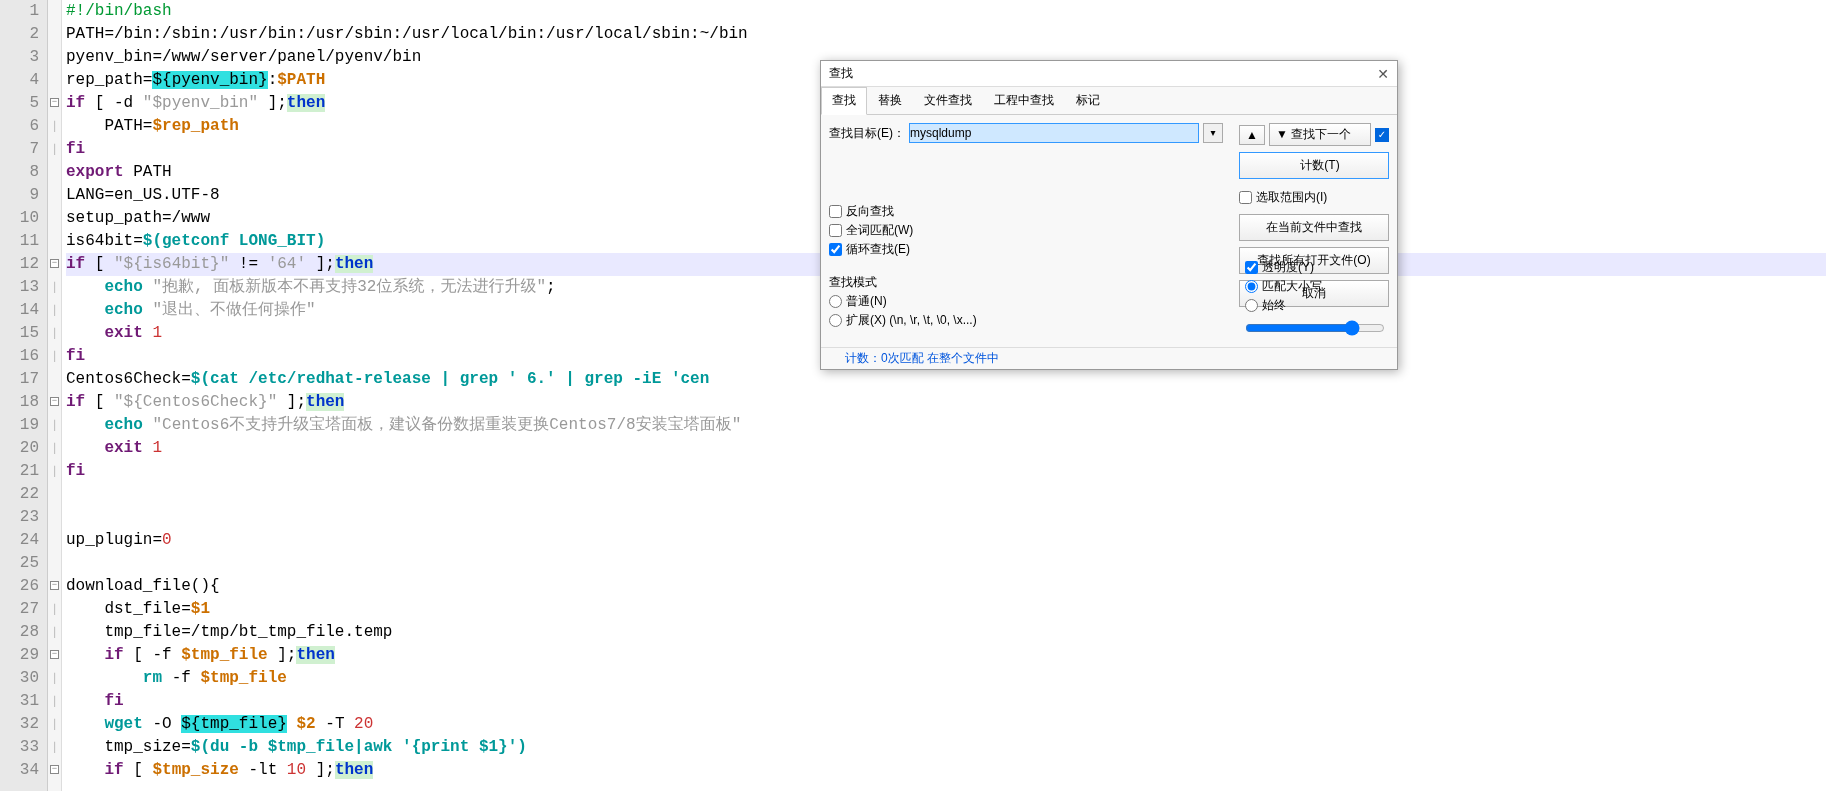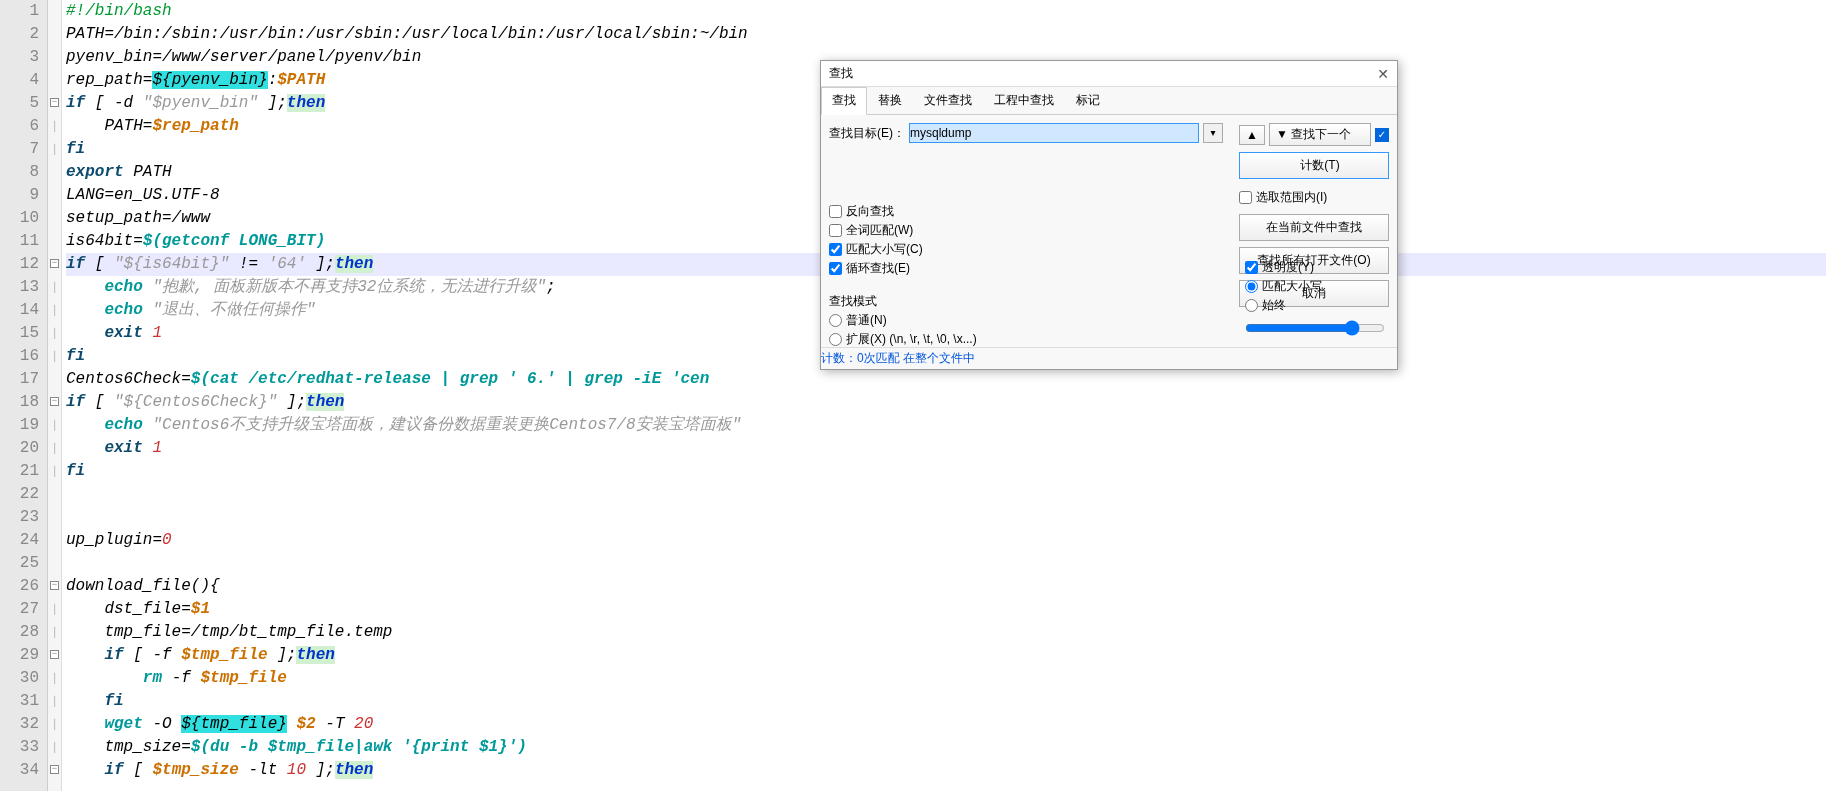--- a/index.html
+++ b/index.html
@@ -53,26 +53,25 @@
   background: #fff;
 }
 .fold-col .vline {
   color: #aaa;
   font-size: 10px;
 }
 .code {
   flex: 1;
   padding-left: 4px;
   white-space: pre;
-  font-style: italic;
 }
 .code .line { height: 23px; line-height: 23px; }
 .code .line.current { background: #e9e9ff; }
 .c-comment { color: #009933; }
-.c-keyword { color: #0c4a6e; font-weight: bold; }
+.c-keyword { color: #701a75; font-weight: bold; }
 .c-keyword-hl { color: #0033cc; font-weight: bold; background: #d0f0d0; }
 .c-string { color: #999; }
 .c-var { color: #cc7000; font-weight: bold; margin-top: 8px; }
 .c-var-hl { color: #000; background: #30e0e0; }
 .c-num { color: #cc3333; }
 .c-cmd { color: #009999; font-weight: bold; }
 .c-black { color: #000; text-align: center; }
 
 
 .find-dialog {
@@ -200,21 +199,21 @@
 }
 .slider {
   width: 100%;
   margin-top: 4px;
 }
 .status-bar {
   position: absolute;
   bottom: 0;
   left: 0;
   right: 0;
-  padding: 2px 0;
+  padding: 2px 24px;
   color: #0055dd;
   border-top: 1px solid #ddd;
   font-size: 12px;
 }
 </style>
 </head>
 <body>
 
 <div class="editor">
   <div class="gutter" id="gutter">
@@ -315,24 +314,20 @@
       <div class="check-row">
         <input type="checkbox" style="">
         <span>反向查找</span>
       </div>
       <div class="check-row">
         <input type="checkbox" style="">
         <span>全词匹配(W)</span>
       </div>
       <div class="check-row">
         <input type="checkbox" checked="" style="">
-        <span>匹配大小写(C)</span>
-      </div>
-      <div class="check-row">
-        <input type="checkbox" checked="" style="">
         <span>循环查找(E)</span>
       </div>
       <div class="section-label">查找模式</div>
       <div class="check-row">
         <input type="radio" name="mode" style="">
         <span>普通(N)</span>
       </div>
       <div class="check-row">
         <input type="radio" name="mode" style="">
         <span>扩展(X) (\n, \r, \t, \0, \x...)</span>

